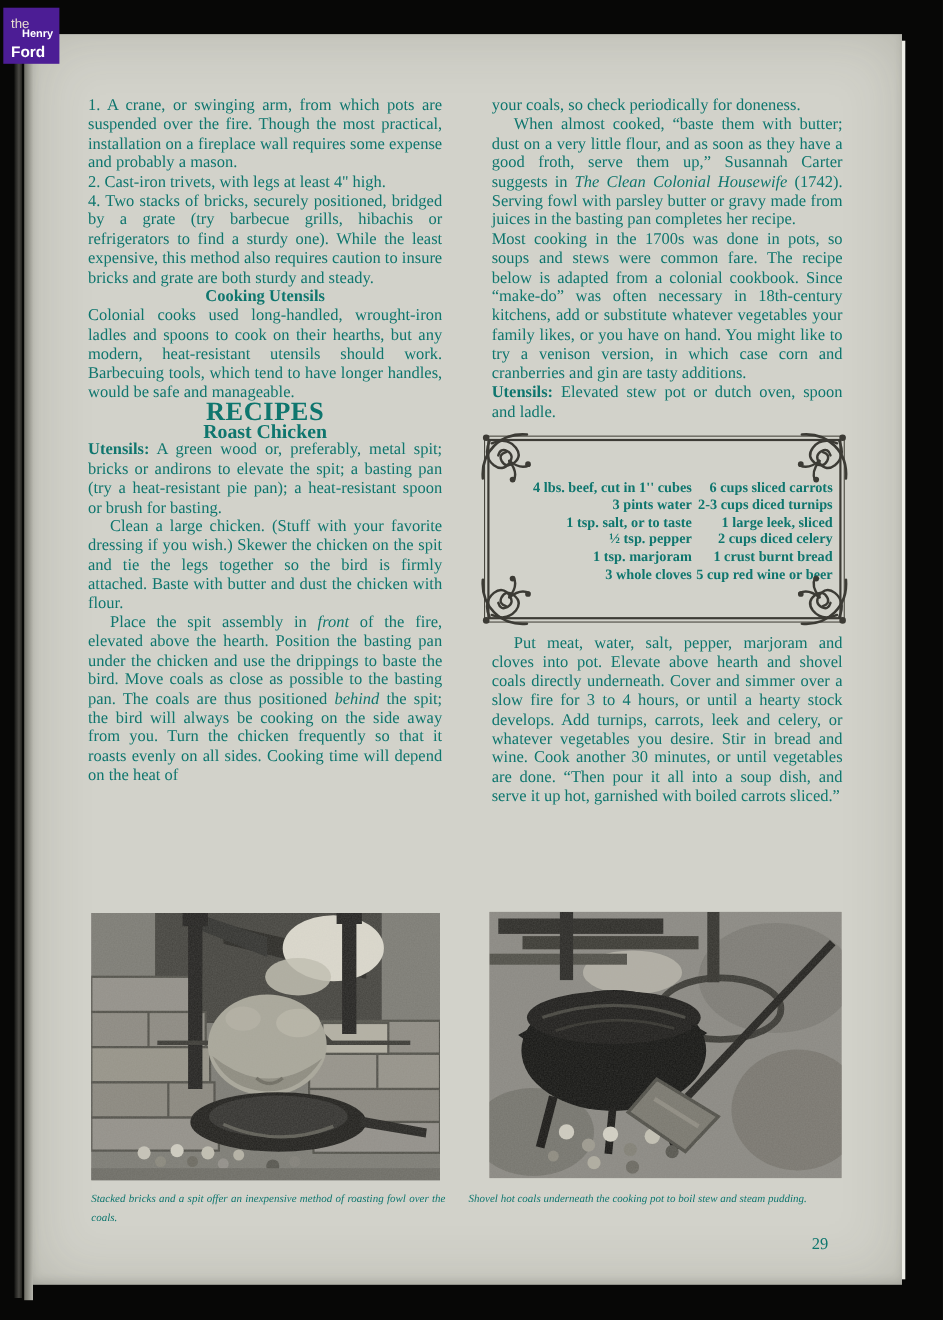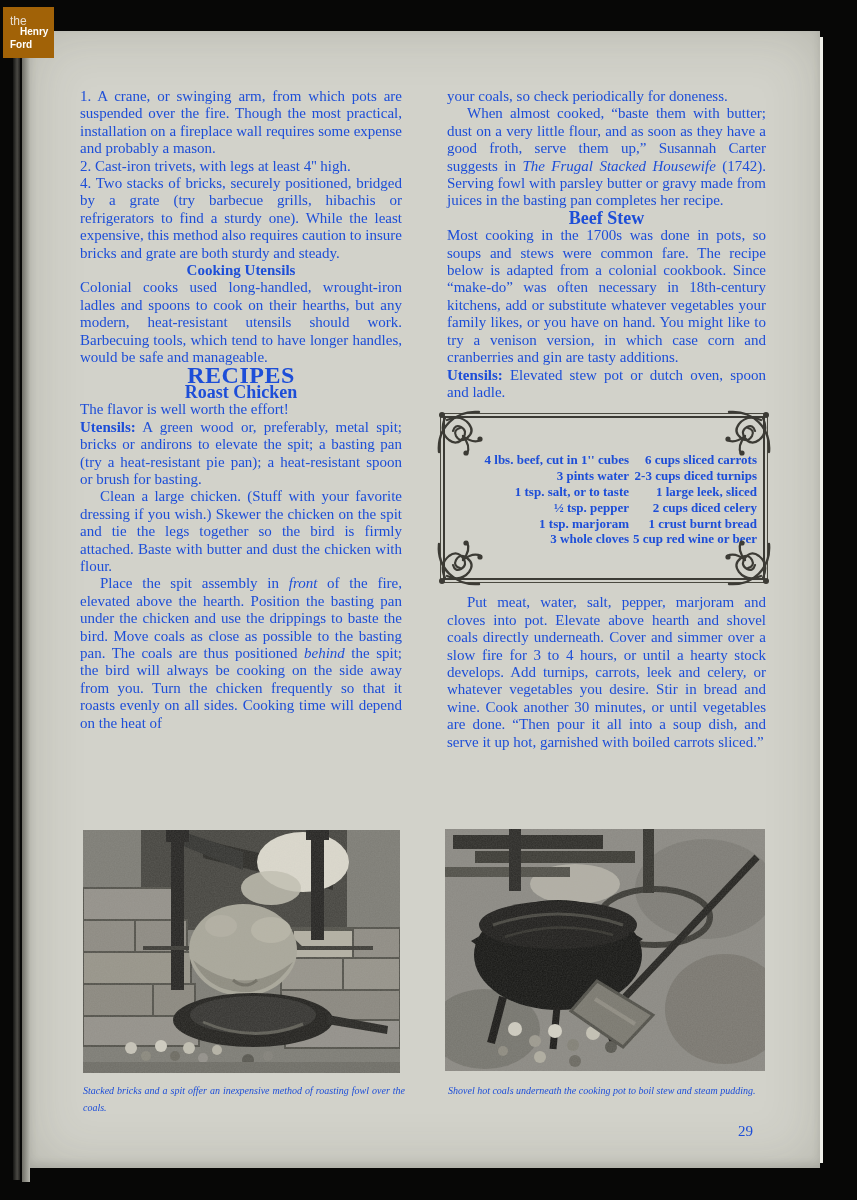--- a/index.html
+++ b/index.html
@@ -7,29 +7,29 @@
          font-family:"Liberation Serif", serif;}
   
   .page-edge{position:absolute;left:13px;top:40px;width:7px;height:1140px;
              background:linear-gradient(90deg,#141412,#4a4944 60%,#23221f);}
   .page-edge2{position:absolute;left:22px;top:36px;width:8px;height:1146px;
               background:linear-gradient(90deg,#6f6e66,#b7b7ae);}
   
   .paper{position:absolute;left:30px;top:31px;width:790px;height:1137px;
          background:#d2d2ca;
          box-shadow:inset 0 0 55px rgba(60,60,45,.18), inset 0 -4px 8px rgba(0,0,0,.12);
-         color:#1d4ed8;}
+         color:#0f766e;}
   .paper:after{content:"";position:absolute;right:-3px;top:6px;width:3px;height:99%;
                background:#efefe8;}
   
-  .logo{position:absolute;left:3px;top:7px;width:51px;height:51px;background:#a16207;
+  .logo{position:absolute;left:3px;top:7px;width:51px;height:51px;background:#4c1d95;
         font-family:"Liberation Sans", sans-serif;line-height:1;z-index:5;}
   .logo .the{position:absolute;left:7px;top:8px;font-size:12px;color:#e8ded2;font-weight:400;}
   .logo .henry{position:absolute;left:17px;top:20px;font-size:10px;color:#fff;font-weight:700;}
-  .logo .ford{position:absolute;left:7px;top:33px;font-size:10px;color:#fff;font-weight:700;}
+  .logo .ford{position:absolute;left:7px;top:33px;font-size:14px;color:#fff;font-weight:700;}
 
   
   .col{position:absolute;top:57px;font-size:15px;line-height:17.4px;text-align:justify;}
   .col-left{left:50px;width:322px;}
   .col-right{left:417px;width:319px;}
   .col p{margin:0;}
   .col p.ind{text-indent:20px;}
   .h-small{font-weight:700;text-align:center;margin:0;}
   .h-recipes{font-weight:700;text-align:center;font-size:24px;margin:18px 0 2px 0;letter-spacing:.5px;}
   .h-sub{font-weight:700;text-align:center;font-size:18px;margin:2px 0 6px 0;}
@@ -51,21 +51,21 @@
 
   
   .photo{position:absolute;background:#83827b;}
   .photo-left{left:53px;top:799px;width:317px;height:243px;}
   .photo-right{left:415px;top:798px;width:320px;height:242px;}
   .photo svg{display:block;width:100%;height:100%;}
 
   .caption{position:absolute;top:1051px;font-size:10px;line-height:17px;font-style:italic;
            text-align:justify;}
   .caption-left{left:53px;width:322px;}
-  .caption-right{left:418px;width:322px;}
+  .caption-right{left:396px;width:322px;}
 
   .pageno{position:absolute;right:67px;top:1092px;font-size:15px;}
 </style>
 </head>
 <body>
 
 <div id="stage">
 
   <svg width="0" height="0" style="position:absolute">
     <defs>
@@ -88,30 +88,28 @@
   <div class="paper">
 
     <div class="col col-left">
       <p>1. A crane, or swinging arm, from which pots are suspended over the fire. Though the most practical, installation on a fireplace wall requires some expense and probably a mason.</p>
       <p>2. Cast-iron trivets, with legs at least 4'' high.</p>
       <p>4. Two stacks of bricks, securely positioned, bridged by a grate (try barbecue grills, hibachis or refrigerators to find a sturdy one). While the least expensive, this method also requires caution to insure bricks and grate are both sturdy and steady.</p>
       <p class="h-small">Cooking Utensils</p>
       <p>Colonial cooks used long-handled, wrought-iron ladles and spoons to cook on their hearths, but any modern, heat-resistant utensils should work. Barbecuing tools, which tend to have longer handles, would be safe and manageable.</p>
       <p class="h-recipes">RECIPES</p>
       <p class="h-sub">Roast Chicken</p>
-      <p>The flavor is well worth the effort!</p>
       <p><b class="runin">Utensils:</b><span> A green wood or, preferably, metal spit; bricks or andirons to elevate the spit; a basting pan (try a heat-resistant pie pan); a heat-resistant spoon or brush for basting.</span></p>
       <p class="ind">Clean a large chicken. (Stuff with your favorite dressing if you wish.) Skewer the chicken on the spit and tie the legs together so the bird is firmly attached. Baste with butter and dust the chicken with flour.</p>
       <p class="ind"><span>Place the spit assembly in </span><i>front</i><span> of the fire, elevated above the hearth. Position the basting pan under the chicken and use the drippings to baste the bird. Move coals as close as possible to the basting pan. The coals are thus positioned </span><i>behind</i><span> the spit; the bird will always be cooking on the side away from you. Turn the chicken frequently so that it roasts evenly on all sides. Cooking time will depend on the heat of</span></p>
     </div>
 
     <div class="col col-right">
       <p>your coals, so check periodically for doneness.</p>
-      <p class="ind"><span>When almost cooked, “baste them with butter; dust on a very little flour, and as soon as they have a good froth, serve them up,” Susannah Carter suggests in </span><i>The Frugal Stacked Housewife</i><span> (1742). Serving fowl with parsley butter or gravy made from juices in the basting pan completes her recipe.</span></p>
-      <p class="h-beef">Beef Stew</p>
+      <p class="ind"><span>When almost cooked, “baste them with butter; dust on a very little flour, and as soon as they have a good froth, serve them up,” Susannah Carter suggests in </span><i>The Clean Colonial Housewife</i><span> (1742). Serving fowl with parsley butter or gravy made from juices in the basting pan completes her recipe.</span></p>
       <p>Most cooking in the 1700s was done in pots, so soups and stews were common fare. The recipe below is adapted from a colonial cookbook. Since “make-do” was often necessary in 18th-century kitchens, add or substitute whatever vegetables your family likes, or you have on hand. You might like to try a venison version, in which case corn and cranberries and gin are tasty additions.</p>
       <p><b class="runin">Utensils:</b><span> Elevated stew pot or dutch oven, spoon and ladle.</span></p>
 
       <div class="recipe-box">
         <svg class="flourish fl-tl" viewBox="0 0 52 52">
             <use href="#flourish-g"></use>
           </svg>
         <svg class="flourish fl-tr" viewBox="0 0 52 52">
             <use href="#flourish-g"></use>
           </svg>

